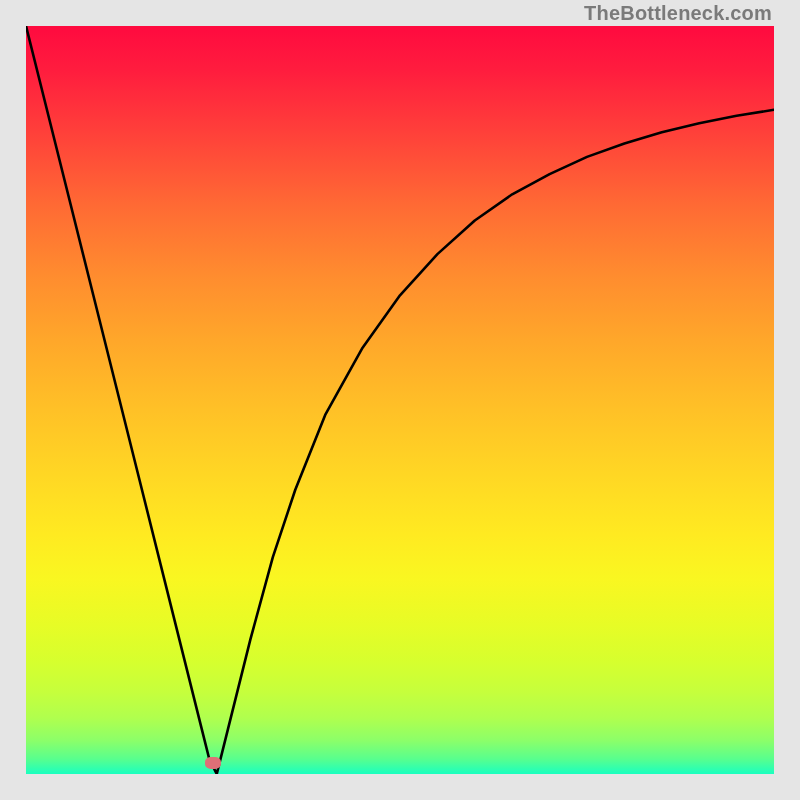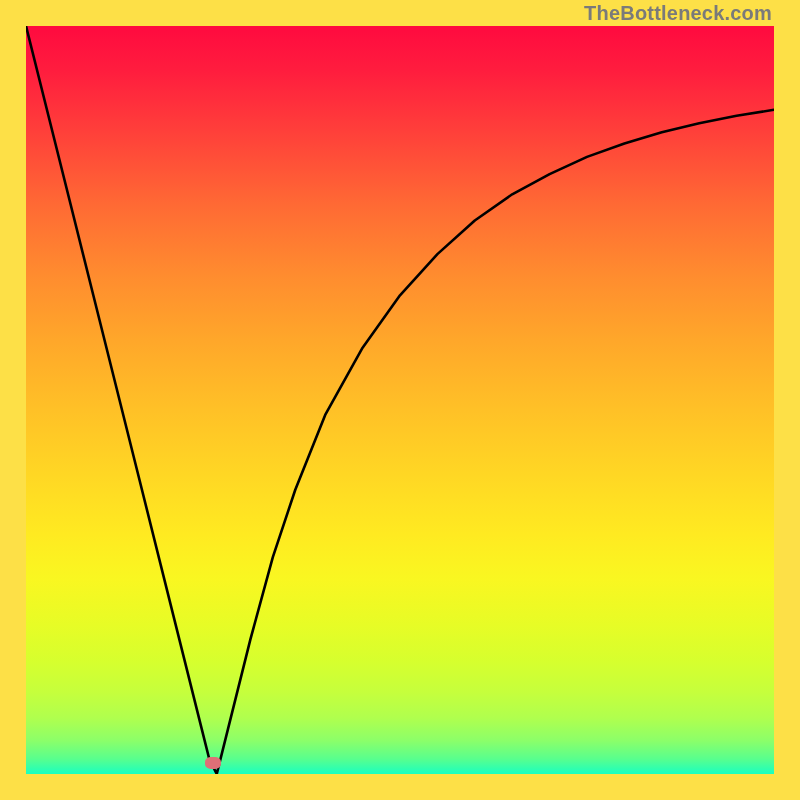--- a/index.html
+++ b/index.html
@@ -9,21 +9,21 @@
     height: 800px;
     background: #000;
     overflow: hidden;
   }
   .frame {
     position: absolute;
     left: 0;
     top: 0;
     width: 800px;
     height: 800px;
-    background: #fde047;
+    background: #e5e5e5;
   }
   .plot-outer {
     position: absolute;
     left: 26px;
     top: 26px;
     width: 748px;
     height: 748px;
   }
   .plot-bg {
     position: absolute;

